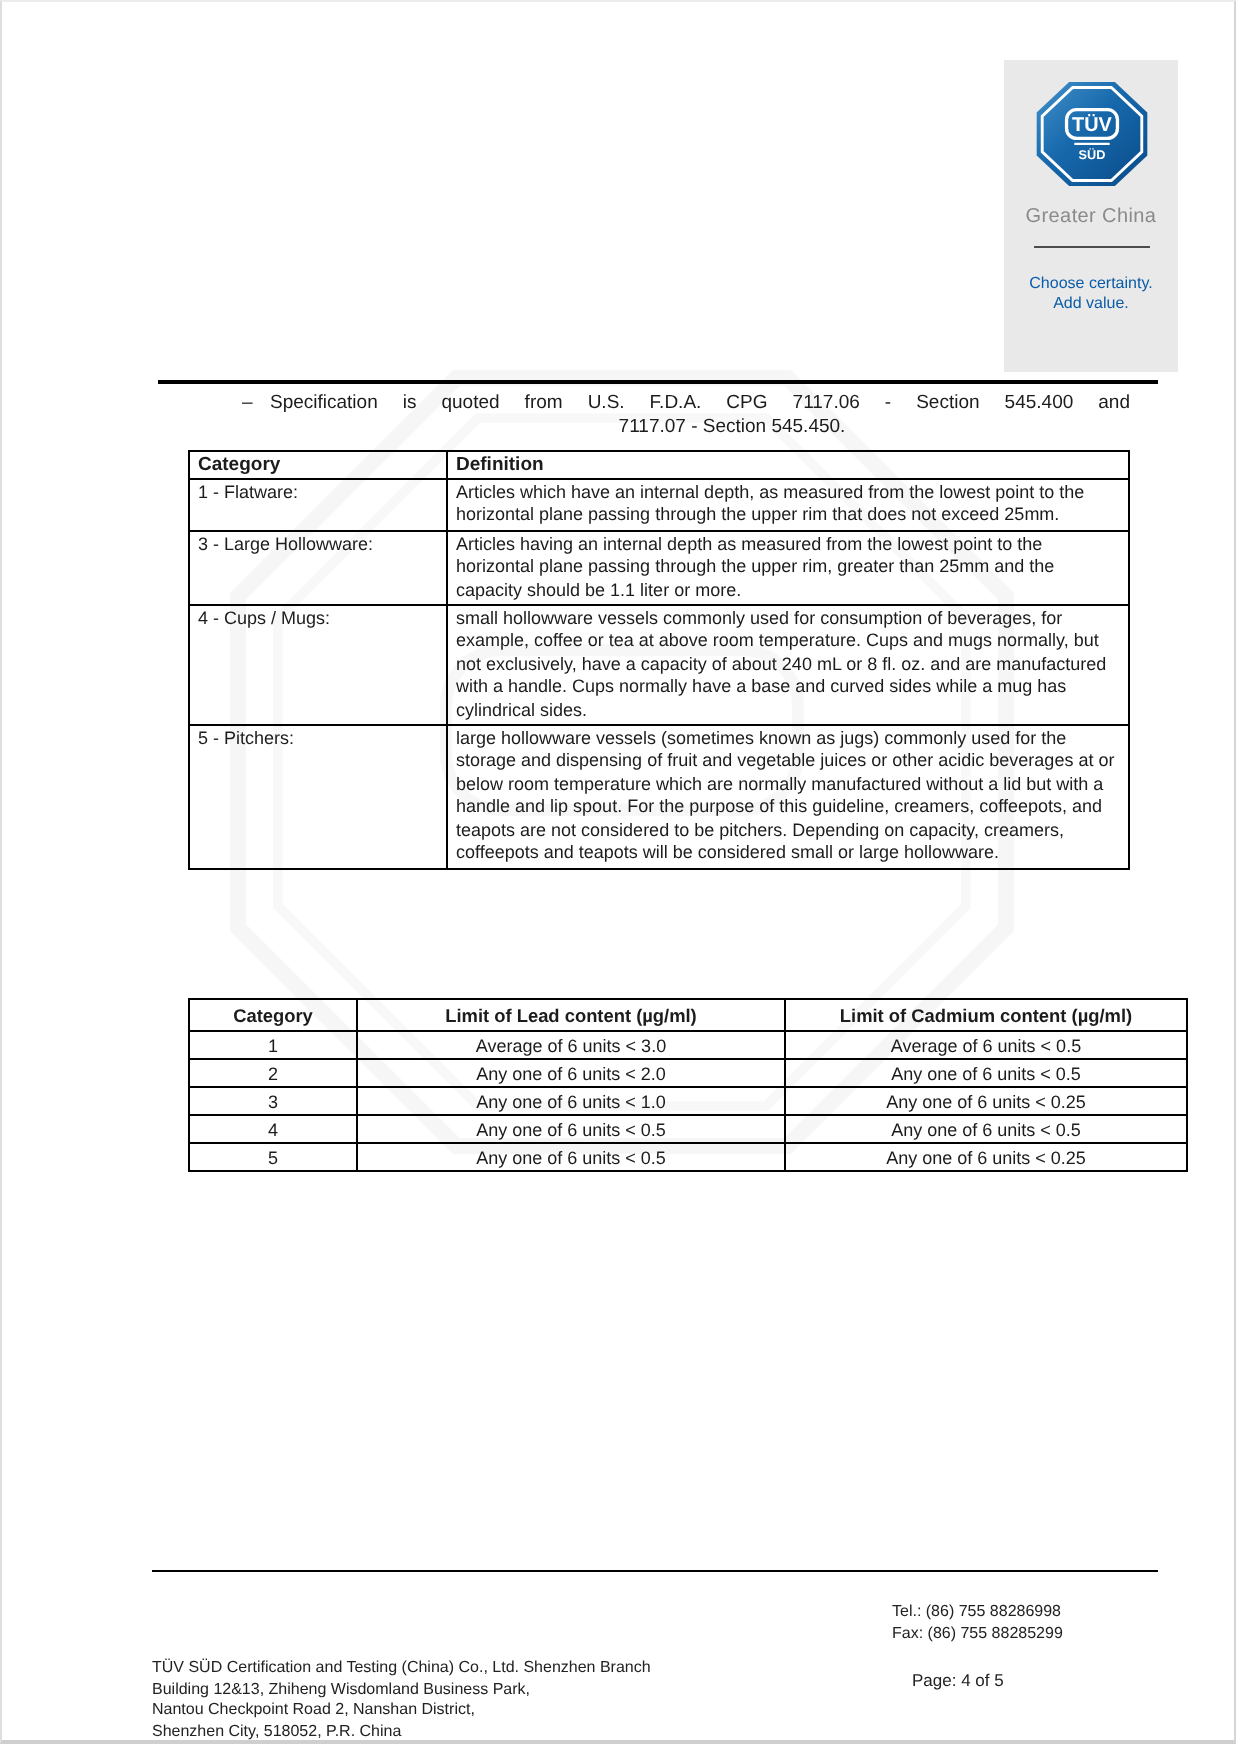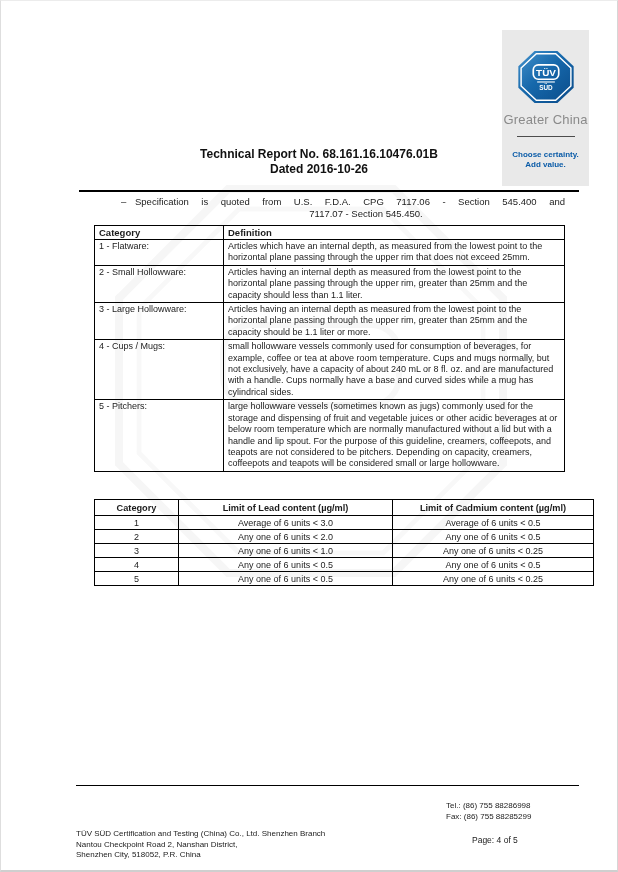--- a/index.html
+++ b/index.html
@@ -17,25 +17,25 @@
     color:#1c1c1c;
     overflow:hidden;
   }
 
   
   .watermark { position:absolute; left:110px; top:180px; opacity:0.55; pointer-events:none; }
 
   
   .logo-panel {
     position:absolute; left:501px; top:29px; width:87px; height:156px;
-    background:#e9e9e9; text-align:center; box-sizing:border-box; padding-top:21px;
+    background:#e9e9e9; text-align:center; box-sizing:border-box; padding-top:11px;
   }
-  .logo-region { font-size:13px; color:#8a8a8a; margin-top:5px; letter-spacing:0.2px; }
+  .logo-region { font-size:10px; color:#8a8a8a; margin-top:5px; letter-spacing:0.2px; }
   .logo-divider { width:58px; height:0; border-top:1px solid #4c4c4c; margin:9px auto 0 auto; }
-  .logo-tagline { margin-top:13px; font-size:8px; font-weight:bold; color:#0b5ca8; line-height:9.5px; }
+  .logo-tagline { margin-top:13px; font-size:8px; font-weight:normal; color:#0b5ca8; line-height:9.5px; }
 
   
   .title-block {
     position:absolute; left:83px; top:146px; width:470px;
     text-align:center; font-weight:bold; font-size:12px; line-height:15px; color:#111;
   }
 
   .rule-header { position:absolute; left:78px; top:189px; width:500px; height:2px; background:#000; }
 
   
@@ -60,21 +60,21 @@
   .lim-table th { text-align:center; font-size:9.2px; height:13px; vertical-align:middle; }
   .lim-table td { text-align:center; height:11px; vertical-align:middle; line-height:10px; }
   .lim-table .col-cat { width:75px; }
   .lim-table .col-lead { width:205px; }
   .lim-table .col-cad { width:192px; }
 
   
   .rule-footer { position:absolute; left:75px; top:784px; width:503px; height:1px; background:#000; }
   .footer-left { position:absolute; left:75px; top:790px; width:360px; font-size:8px; line-height:10.5px; color:#222;margin-top:38px; }
   .footer-right { position:absolute; left:445px; top:790px; width:140px; font-size:8px; line-height:10.5px; color:#222;margin-top:10px; }
-  .footer-page { position:absolute; left:455px; top:834px; font-size:8.5px; color:#222;margin-left:16px; }
+  .footer-page { position:absolute; left:455px; top:834px; font-size:8.5px; color:#222; }
 </style>
 </head>
 <body>
 
 <div class="page">
 
   <svg class="watermark" width="400" height="400" viewBox="0 0 100 100">
     <polygon points="29.3,2 70.7,2 98,29.3 98,70.7 70.7,98 29.3,98 2,70.7 2,29.3" fill="none" stroke="#efefef" stroke-width="2"></polygon>
     <polygon points="32,7 68,7 93,32 93,68 68,93 32,93 7,68 7,32" fill="none" stroke="#f3f3f3" stroke-width="1.2"></polygon>
     <rect x="28" y="36" width="44" height="20" rx="7" fill="none" stroke="#f1f1f1" stroke-width="1.5"></rect>
@@ -97,24 +97,20 @@
       <text x="50" y="70" text-anchor="middle" font-family="Liberation Sans, sans-serif" font-size="11.5" font-weight="bold" fill="#ffffff">SÜD</text>
     </svg>
     <div class="logo-region">Greater China</div>
     <div class="logo-divider"></div>
     <div class="logo-tagline">
       <div>Choose certainty.</div>
       <div>Add value.</div>
     </div>
   </div>
 
-  <div class="title-block">
-    <div>Technical Report No. 68.161.16.10476.01B</div>
-    <div>Dated 2016-10-26</div>
-  </div>
 
   <div class="rule-header"></div>
 
   <div class="spec">
     <span class="spec-dash">–</span>
     <div class="spec-text">
       <div class="spec-l1">Specification is quoted from U.S. F.D.A. CPG 7117.06 - Section 545.400 and</div>
       <div class="spec-l2">7117.07 - Section 545.450.</div>
     </div>
   </div>
@@ -122,24 +118,20 @@
   <div class="def-table-wrap">
     <table class="def-table">
       <tbody>
           <tr>
         <th class="col-cat">Category</th>
         <th>Definition</th>
       </tr>
       <tr>
         <td>1 - Flatware:</td>
         <td>Articles which have an internal depth, as measured from the lowest point to the horizontal plane passing through the upper rim that does not exceed 25mm.</td>
-      </tr>
-      <tr>
-        <td>2 - Small Hollowware:</td>
-        <td>Articles having an internal depth as measured from the lowest point to the horizontal plane passing through the upper rim, greater than 25mm and the capacity should less than 1.1 liter.</td>
       </tr>
       <tr>
         <td>3 - Large Hollowware:</td>
         <td>Articles having an internal depth as measured from the lowest point to the horizontal plane passing through the upper rim, greater than 25mm and the capacity should be 1.1 liter or more.</td>
       </tr>
       <tr>
         <td>4  - Cups / Mugs:</td>
         <td>small hollowware vessels commonly used for consumption of beverages, for example, coffee or tea at above room temperature. Cups and mugs normally, but not exclusively, have a capacity of about 240 mL or 8 fl. oz. and are manufactured with a handle. Cups normally have a base and curved sides while a mug has cylindrical sides.</td>
       </tr>
       <tr>
@@ -184,20 +176,21 @@
         <td>Any one of 6 units &lt; 0.25</td>
       </tr>
     </tbody>
       </table>
   </div>
 
   <div class="rule-footer"></div>
 
   <div class="footer-left">
     <div>TÜV SÜD Certification and Testing (China) Co., Ltd. Shenzhen Branch</div>
+    <div>Building 12&amp;13, Zhiheng Wisdomland Business Park,</div>
     <div>Nantou Checkpoint Road 2, Nanshan District,</div>
     <div>Shenzhen City, 518052, P.R. China</div>
   </div>
 
   <div class="footer-right">
     <div>Tel.: (86) 755 88286998</div>
     <div>Fax: (86) 755 88285299</div>
   </div>
 
   <div class="footer-page">Page: 4 of  5</div>

